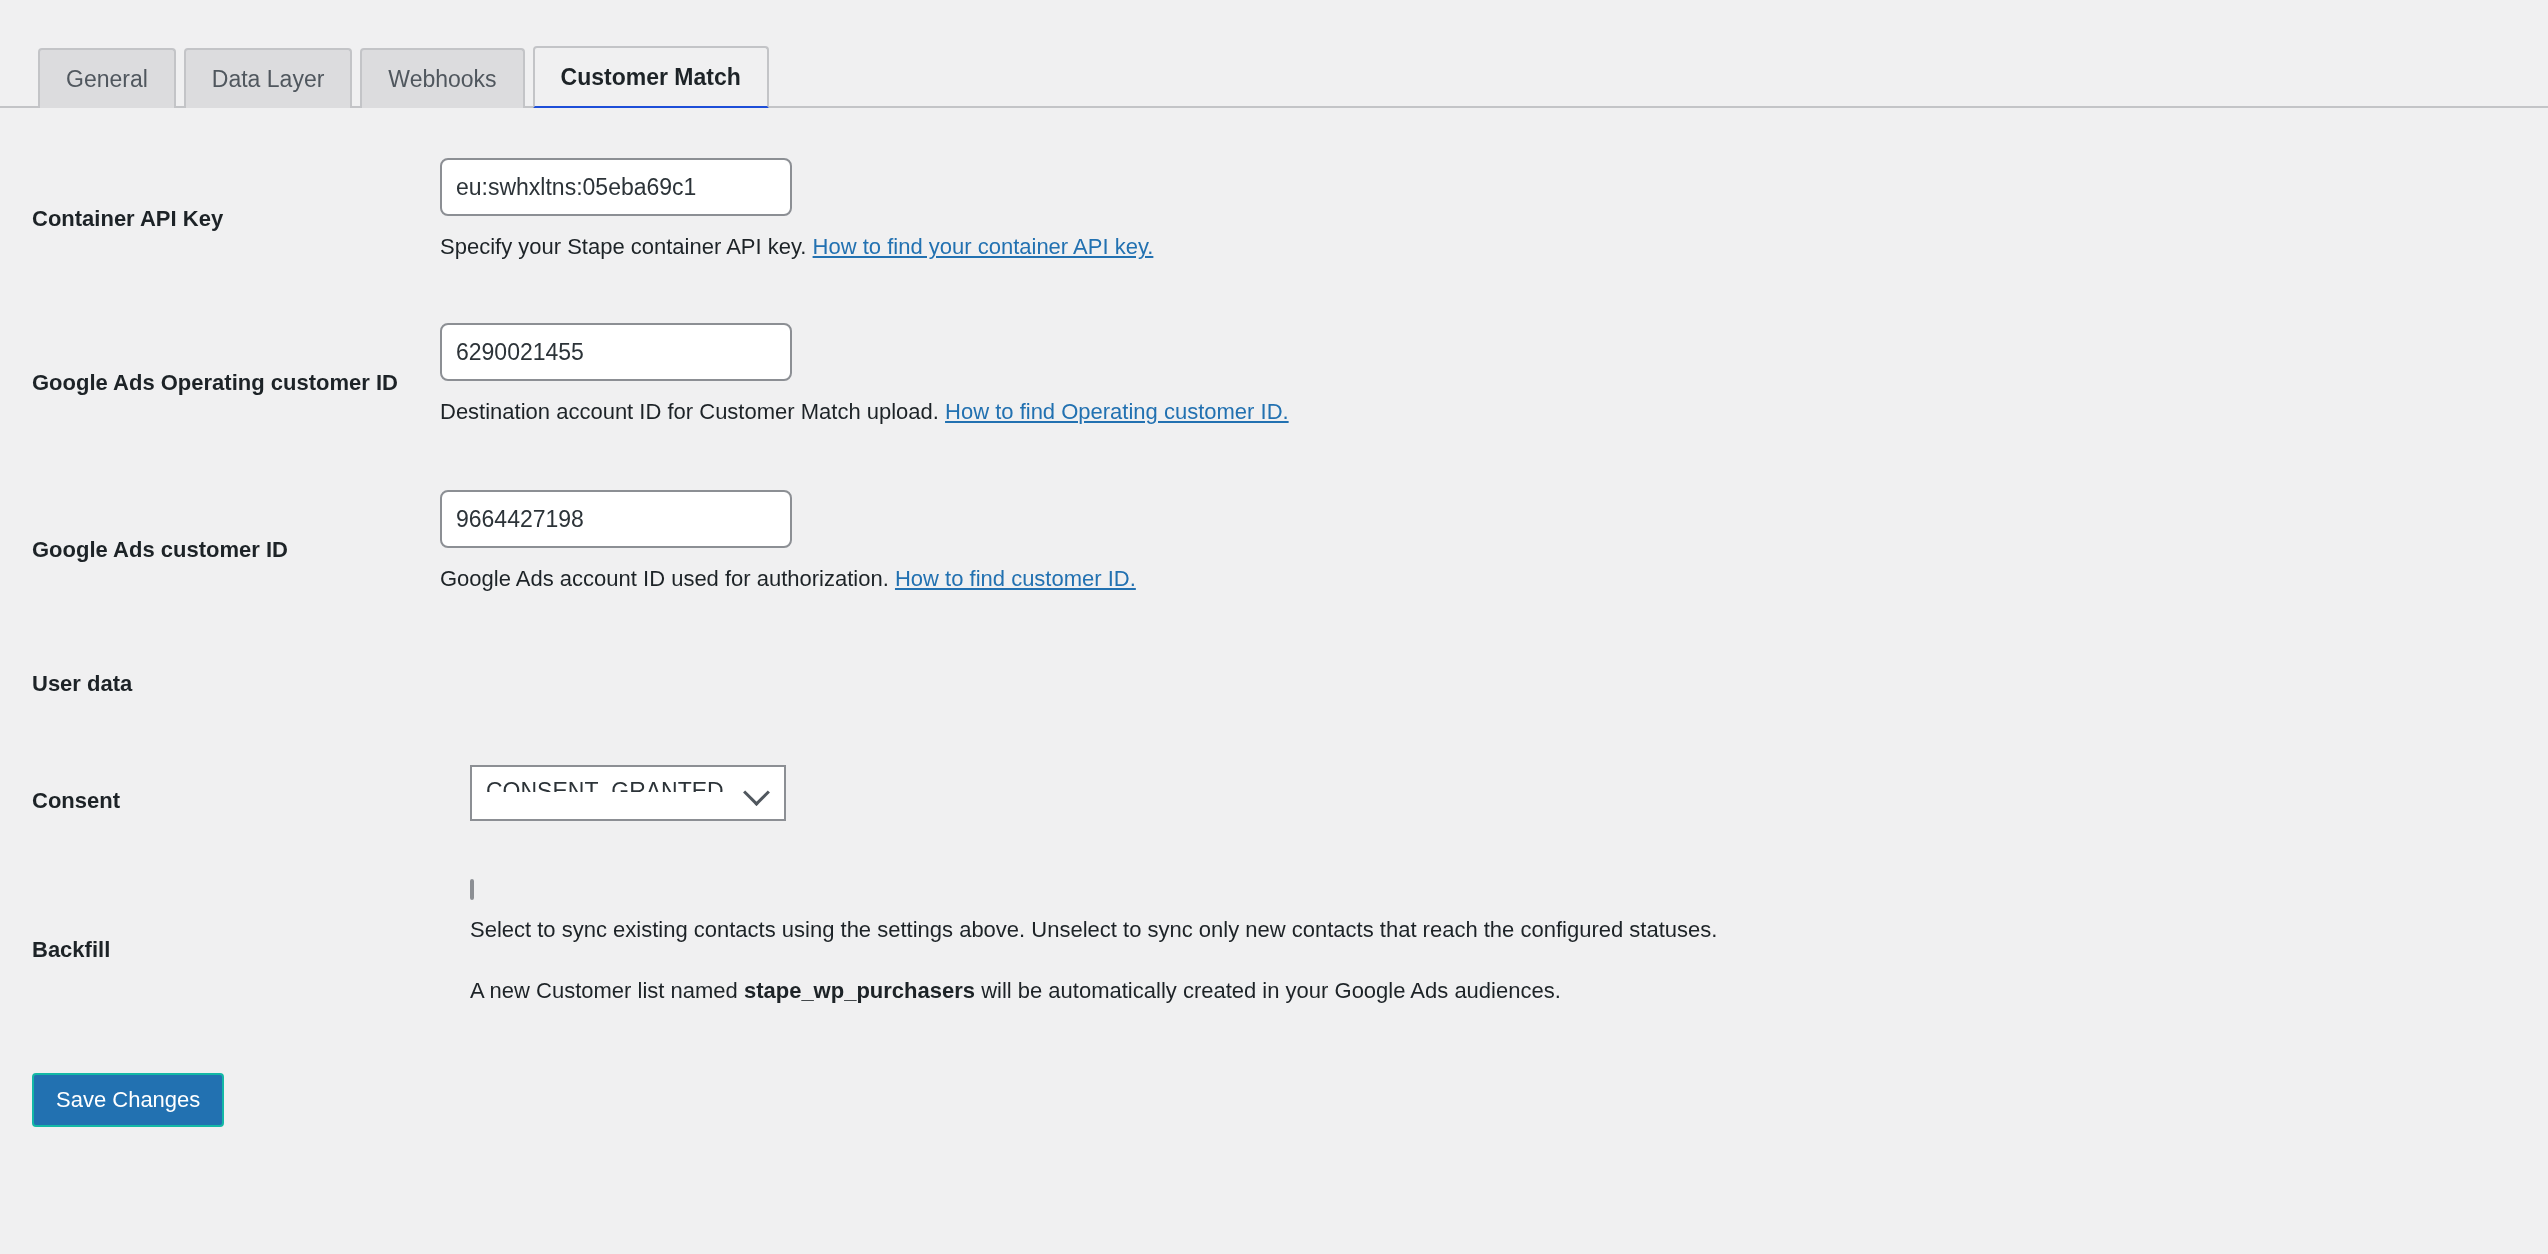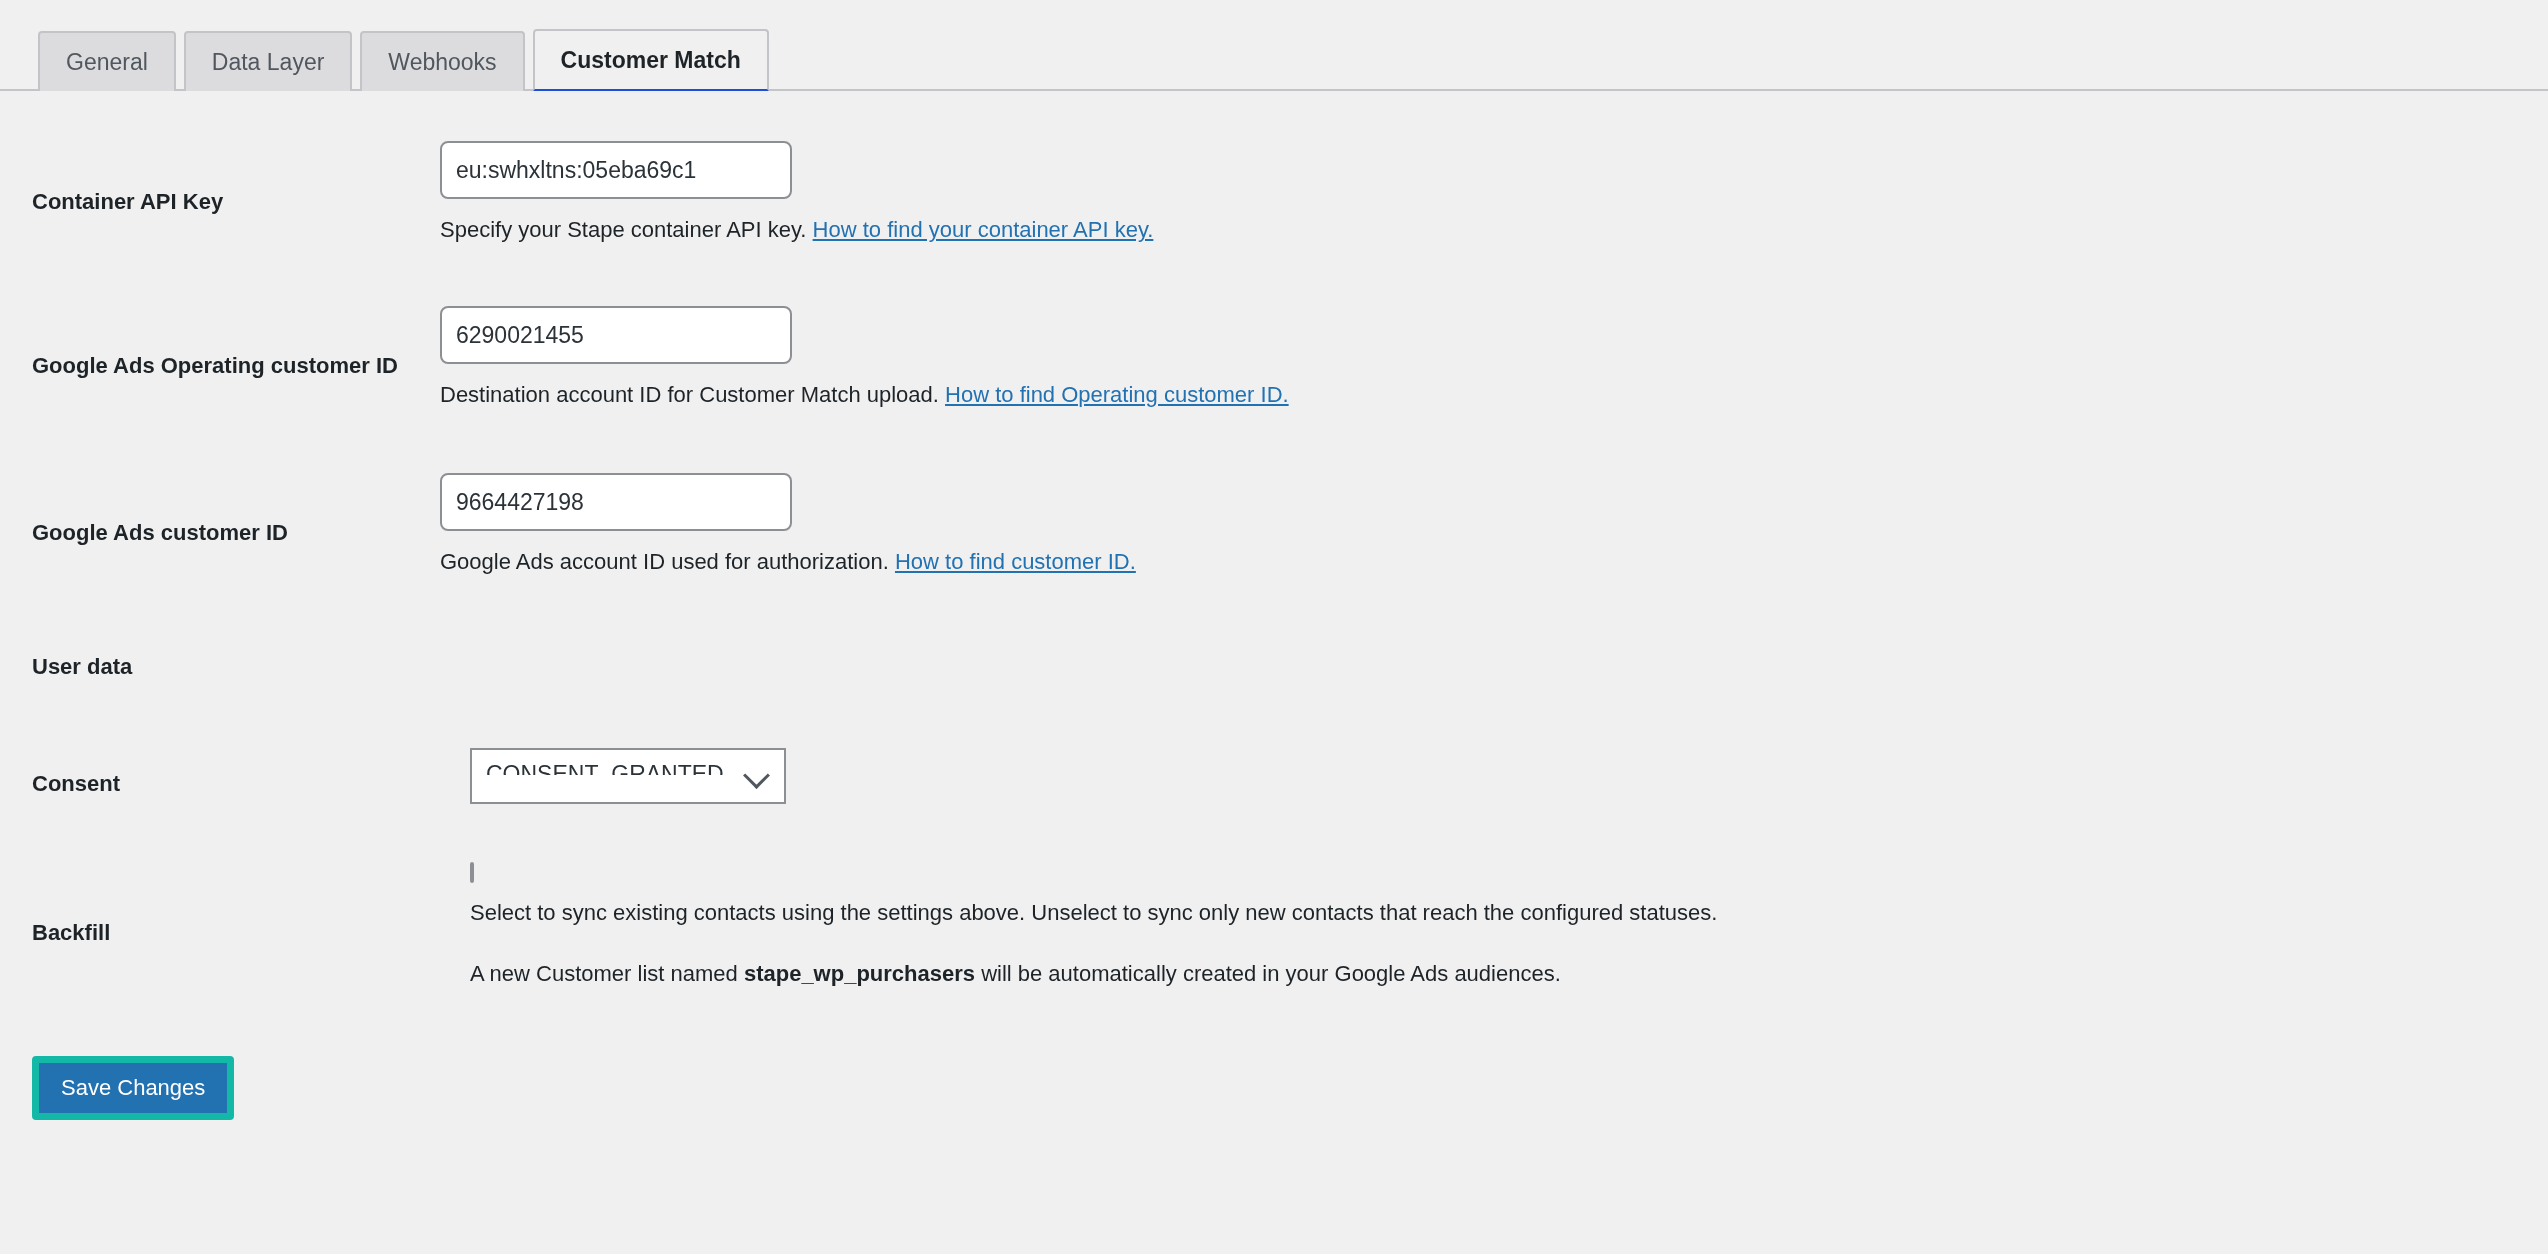--- a/index.html
+++ b/index.html
@@ -17,21 +17,21 @@
   .page {
     position: relative;
     width: 2548px;
     height: 1254px;
     box-sizing: border-box;
   }
 
   
   .tab-bar {
     position: relative;
-    height: 91px;
+    height: 108px;
     padding-left: 38px;
     box-sizing: border-box;
     display: flex;
     align-items: flex-end;
     border-bottom: 2px solid #c3c4c7;
   }
   .tab {
     font-size: 23px;
     line-height: 1;
     padding: 18px 26px 17px 26px;
@@ -198,21 +198,21 @@
   
   .save-wrap {
     margin-top: 66px;
     padding-left: 32px;
   }
   .btn-primary {
     font-family: "Liberation Sans", sans-serif;
     font-size: 22px;
     color: #fff;
     background: #2271b1;
-    border: 7px solid #14b8a6;
+    border: 2px solid #14b8a6;
     border-radius: 4px;
     padding: 13px 22px;
     cursor: pointer;
     line-height: 1.1;
   }
 </style>
 </head>
 <body>
 
 <div class="page">

